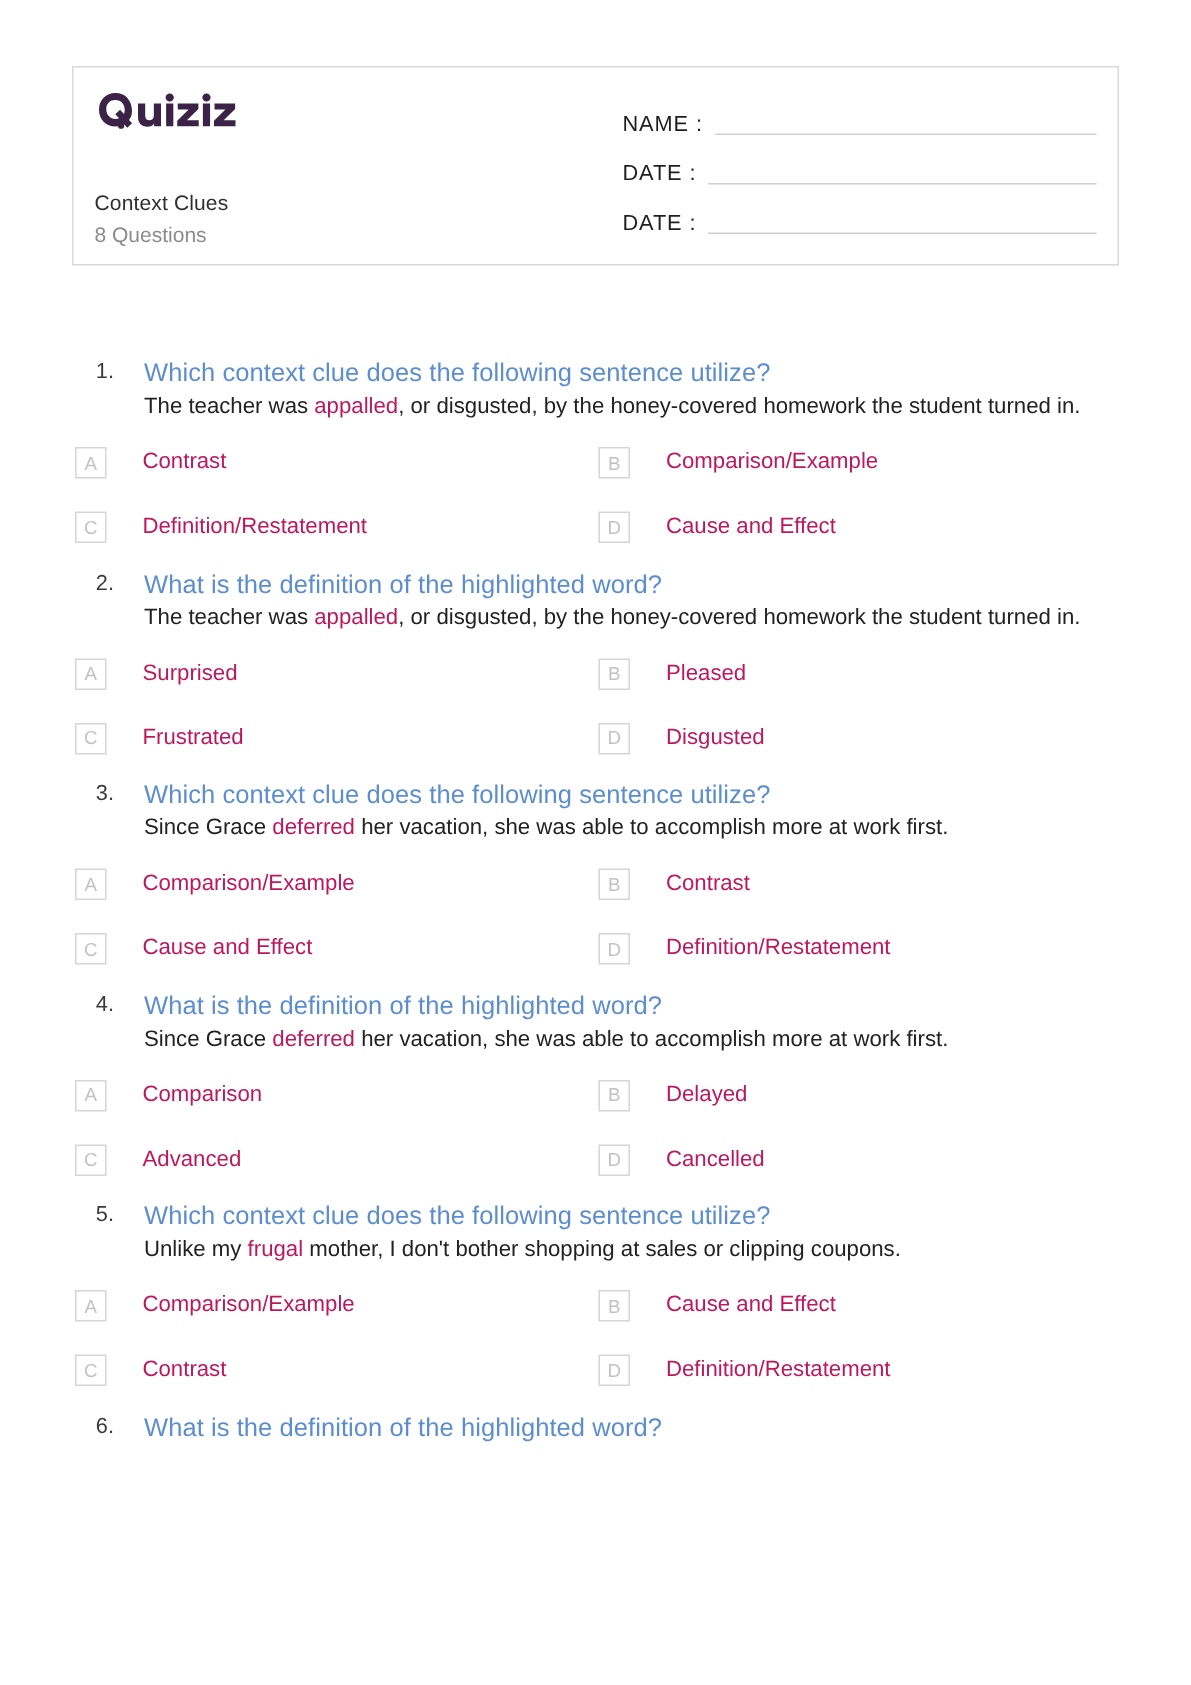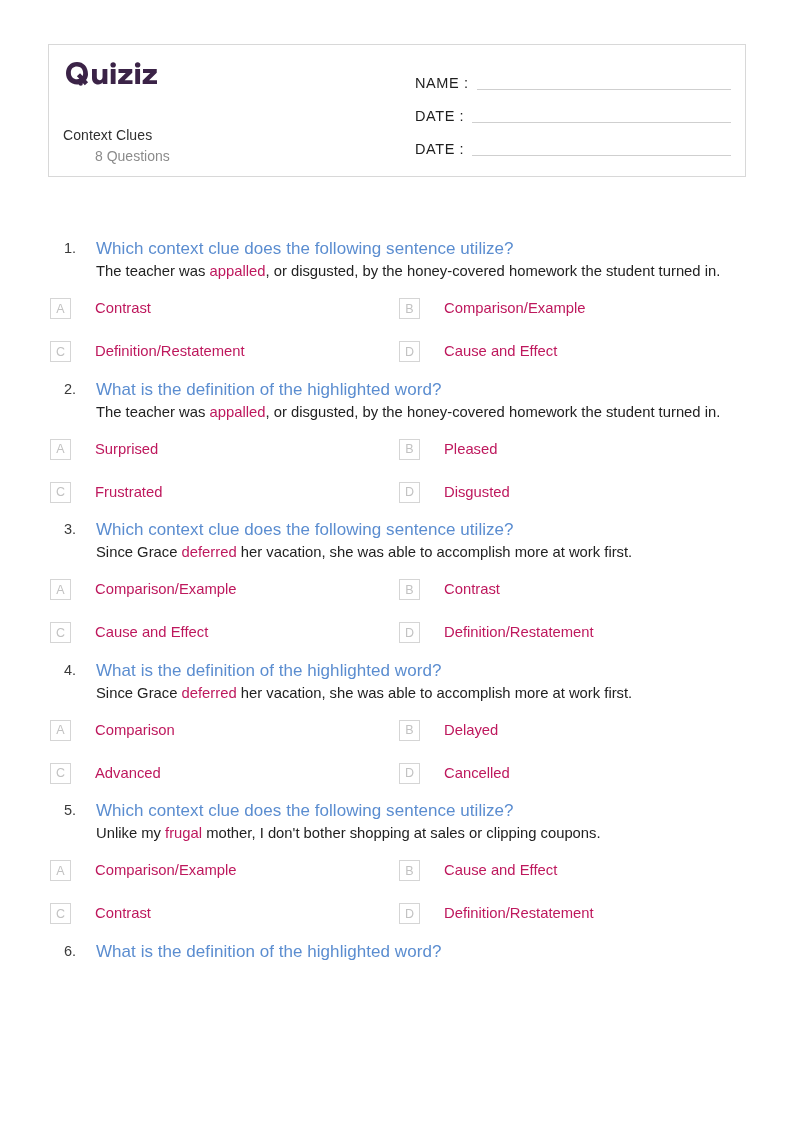--- a/index.html
+++ b/index.html
@@ -51,21 +51,20 @@
     font-size: 14px;
     color: #2f2f2f;
     letter-spacing: .1px;
   }
   .quiz-subtitle {
     position: absolute;
     left: 14px;
     top: 103px;
     font-size: 14px;
     color: #8b8b8b;
-    margin-left: 32px;
   }
   .header-right {
     flex: 1;
     padding: 16px 14px 0 4px;
   }
   .field-row {
     display: flex;
     align-items: flex-end;
     height: 33px;
     margin-bottom: 0px;

